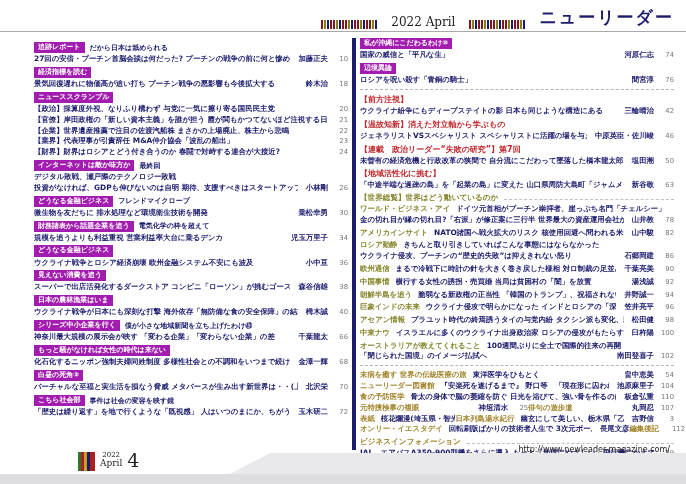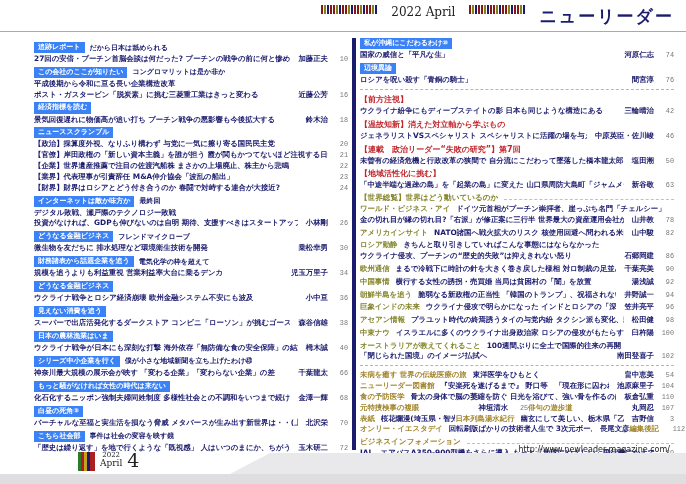--- a/index.html
+++ b/index.html
@@ -4,47 +4,47 @@
 <style>
   html,body{margin:0;padding:0;}
   body{
     width:686px;height:484px;position:relative;overflow:hidden;
     background:#ffffff;
     font-family:"DejaVu Sans","Liberation Sans",sans-serif;
     color:#1b1b6e;
   }
   
   .hdr{position:absolute;top:5px;left:0;right:12px;height:24px;
-       display:flex;justify-content:flex-end;align-items:flex-start;gap:14px;}
+       display:flex;justify-content:flex-end;align-items:flex-end;gap:14px;}
   .stripes{width:56px;height:9px;
     background:repeating-linear-gradient(90deg,
       #8a1515 0 2px,#fff 2px 3px,#83831c 3px 5px,#fff 5px 6px,
       #1b1b6e 6px 8px,#fff 8px 9px,#8a1515 9px 11px,#fff 11px 12px);}
   .issue{font-family:"DejaVu Serif","Liberation Serif",serif;font-size:12px;color:#222;}
   .mag{font-family:"DejaVu Serif","Liberation Serif",serif;font-size:17px;font-weight:bold;
        color:#1b1b6e;letter-spacing:2px;}
   .hdr-line{position:absolute;top:31px;left:0;width:686px;border-top:1px solid #aaa;}
 
   
   .col-left{position:absolute;left:34px;top:40px;width:314px;}
   .col-right{position:absolute;left:360px;top:36px;width:314px;}
   .vbar{position:absolute;left:352px;top:38px;width:4px;height:412px;background:#1b1b6e;}
 
   .sec{margin:0 0 3px 0;}
   .badge-line{display:flex;align-items:center;gap:5px;margin:2px 0 1px 0;}
-  .badge{background:#3b82f6;color:#fff;font-size:7px;font-weight:bold;
+  .badge{background:#a21caf;color:#fff;font-size:7px;font-weight:bold;
          padding:1px 4px;white-space:nowrap;line-height:1.3;}
   .suffix{color:#1b1b6e;font-size:7px;font-weight:bold;white-space:nowrap;
           overflow:hidden;text-overflow:clip;}
   .row{display:flex;align-items:baseline;margin:1px 0;line-height:1.3;}
   .txt{flex:1 1 auto;font-size:7.4px;font-weight:bold;color:#1b1b6e;
        white-space:nowrap;overflow:hidden;}
   .auth{margin-left:8px;font-size:7.4px;font-weight:bold;color:#1b1b6e;white-space:nowrap;}
   .pg{margin-left:7px;min-width:13px;text-align:right;font-size:6.8px;
-      color:#777;font-weight:normal;font-family:Liberation Mono, monospace;}
+      color:#777;font-weight:normal;}
 
   .feat-h{color:#c0272d;font-size:8px;font-weight:bold;margin:3px 0 1px 0;white-space:nowrap;}
   .divider{border-top:1px dashed #b5b5b5;margin:4px 0;}
   .dashfill{flex:1 1 auto;border-bottom:1px dashed #c0c0c0;margin:0 0 2px 6px;}
 
   .olive{color:#84842a;}
   .gold{color:#a2852c;}
   .wh{display:flex;align-items:baseline;margin:3px 0 1px 0;}
   .wh .lab{font-size:7.6px;font-weight:bold;white-space:nowrap;}
   .wlabel{font-size:7.4px;font-weight:bold;margin-right:6px;white-space:nowrap;}
@@ -86,34 +86,20 @@
         <span class="suffix">だから日本は舐められる</span>
       </div>
       <div class="row">
         <span class="txt">27回の安倍・プーチン首脳会談は何だった? プーチンの戦争の前に何と惨めな日本の外交</span>
         <span class="auth">加藤正夫</span>
         <span class="pg">10</span>
       </div>
     </div>
     <div class="sec">
       <div class="badge-line">
-        <span class="badge">この会社のここが知りたい</span>
-        <span class="suffix">コングロマリットは是か非か</span>
-      </div>
-      <div class="row">
-        <span class="txt">平成後期から令和に亘る長い企業構造改革</span>
-      </div>
-      <div class="row">
-        <span class="txt">ポスト・ガスタービン「脱炭素」に挑む三菱重工業はきっと変わる</span>
-        <span class="auth">近藤公芳</span>
-        <span class="pg">16</span>
-      </div>
-    </div>
-    <div class="sec">
-      <div class="badge-line">
         <span class="badge">経済指標を読む</span>
       </div>
       <div class="row">
         <span class="txt">景気回復遅れに物価高が追い打ち プーチン戦争の悪影響も今後拡大する</span>
         <span class="auth">鈴木治</span>
         <span class="pg">18</span>
       </div>
     </div>
     <div class="sec">
       <div class="badge-line">

